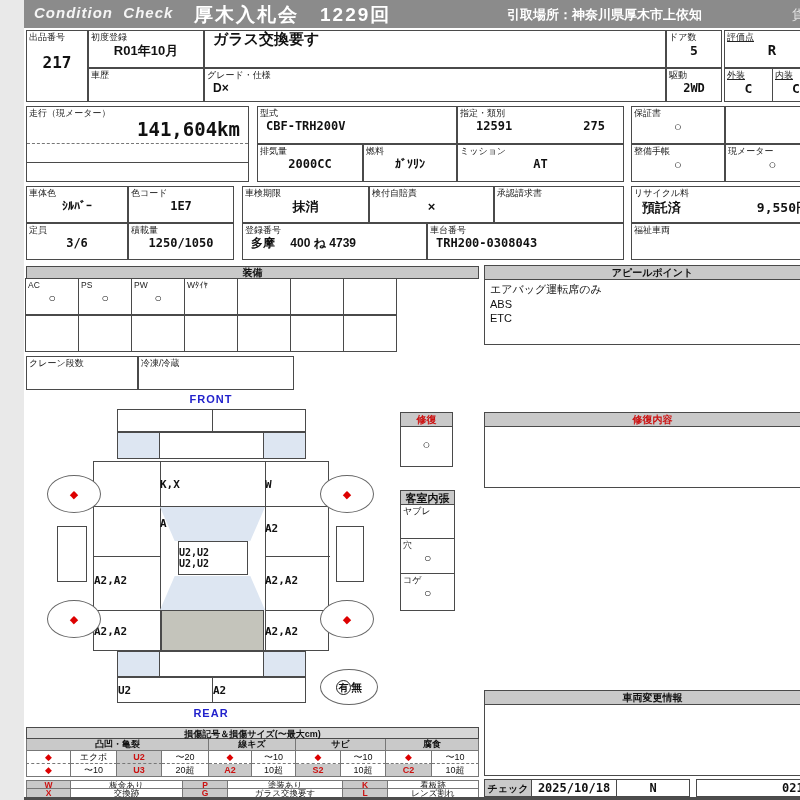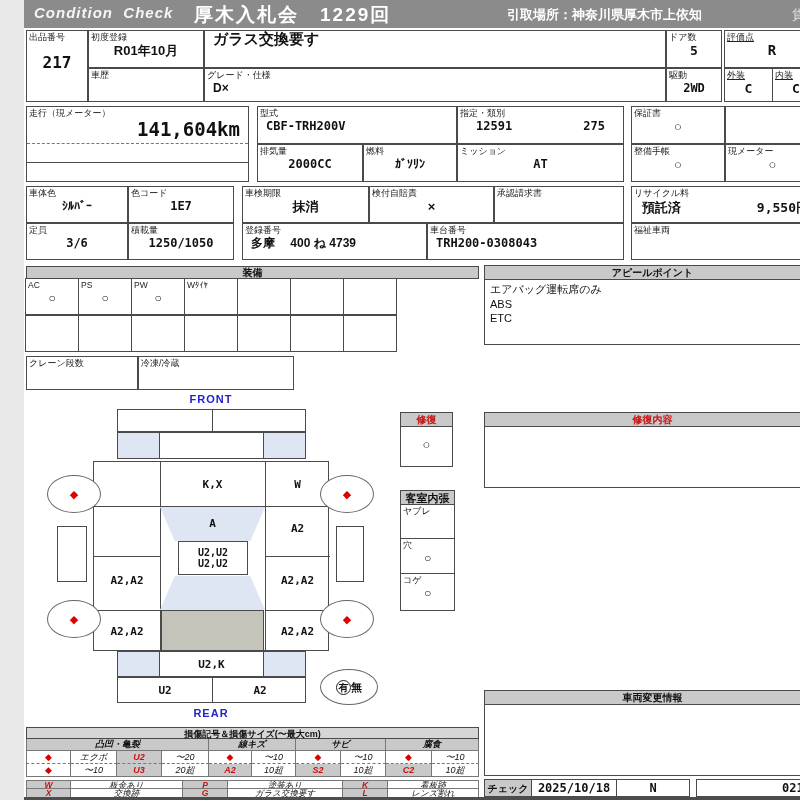--- a/index.html
+++ b/index.html
@@ -35,36 +35,36 @@
   
   .bar { position:absolute; background:#c9c9c9; border:1px solid #4a4a4a; text-align:center; font-size:10px; font-weight:bold; line-height:12px; }
   .eqgrid { position:absolute; left:2px; top:279px; width:378px; height:74px; display:flex; flex-wrap:wrap; }
   .eqcell { width:54px; height:37px; border:1px solid #4a4a4a; margin:-1px 0 0 -1px; }
   .eqcell .lbl { font-size:8.5px; }
   .eqcell .val { font-size:12px; }
 
   
   .diag { position:absolute; left:20px; top:393px; width:420px; height:334px; }
   .abs { position:absolute; }
-  .cellt { font-weight:bold; font-size:11px; font-family:"DejaVu Sans Mono","Liberation Mono",monospace; text-align:center; }
+  .cellt { font-weight:bold; font-size:11px; font-family:"DejaVu Sans Mono","Liberation Mono",monospace; text-align:left; }
   .blue { background:#dde6f2; }
   .gray { background:#c4c4bb; }
   .brd { border:1px solid #4a4a4a; }
   .line { position:absolute; background:#4a4a4a; }
   .bluelab { color:#2222cc; font-weight:bold; font-size:11px; text-align:center; letter-spacing:1px; }
   .wheel { position:absolute; width:54px; height:38px; border:1px solid #666; border-radius:50%; background:#fff; display:flex; align-items:center; justify-content:center; }
   .dia { color:#dd0000; font-size:11px; }
   .trap-f { clip-path:polygon(0 0,100% 0,86% 100%,14% 100%); }
   .trap-r { clip-path:polygon(14% 0,86% 0,100% 100%,0 100%); }
   .circled { display:inline-block; width:15px; height:15px; line-height:14px; border:1px solid #222; border-radius:50%; text-align:center; font-size:10px; font-weight:bold; }
   .maru { text-align:center; font-size:13px; font-weight:bold; }
 
   
   .lgrow { position:absolute; display:flex; }
-  .lgc { border-right:1px solid #777; border-bottom:1px solid #777; font-size:9px; text-align:center; overflow:hidden; white-space:nowrap;font-style:italic; }
+  .lgc { border-right:1px solid #777; border-bottom:1px solid #777; font-size:9px; text-align:center; overflow:hidden; white-space:nowrap; }
   .lgc.first { border-left:1px solid #777; }
   .lghead { background:#c9c9c9; font-weight:bold; }
   .lgcode { background:#c9c9c9; color:#cc1111; font-weight:bold; }
   .lgdia { color:#dd0000; }
   .bottomline { position:absolute; left:0; top:797px; width:800px; height:3px; background:#4d4d4d; }
 </style>
 </head>
 <body>
 
 <div class="sheet">

